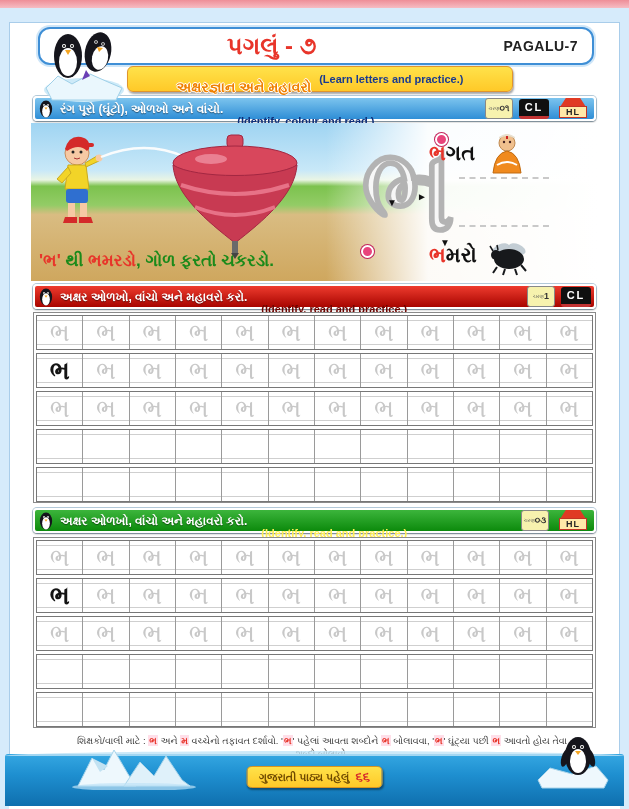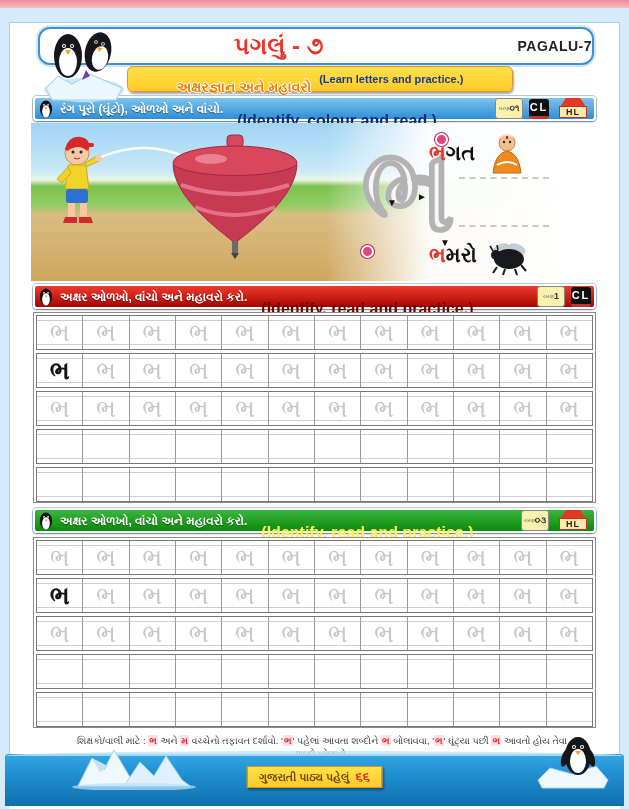--- a/index.html
+++ b/index.html
@@ -13,53 +13,53 @@
   .edge-blue.l{top:8px;left:0;bottom:0;width:9px;}
   .edge-blue.r{top:8px;right:0;bottom:0;width:9px;}
   .inner-line{position:absolute;top:22px;left:9px;right:9px;bottom:3px;
      border:1px solid #a9cdea;pointer-events:none;}
 
   
   .header-box{position:absolute;top:27px;left:38px;width:552px;height:34px;
      background:#fff;border:2px solid #3f8fd6;border-radius:12px;
      box-shadow:0 0 0 2px #cfe6f8;display:flex;align-items:center;}
   .title-gu{flex:1;text-align:center;color:#e8352a;font-size:24px;font-weight:bold;}
-  .title-en{color:#222;font-size:14px;font-weight:bold;letter-spacing:.5px;}
+  .title-en{color:#222;font-size:14px;font-weight:bold;padding-right:14px;letter-spacing:.5px;}
   .header-penguins{position:absolute;top:18px;left:42px;width:84px;height:86px;z-index:5;}
 
   
   .banner{position:absolute;top:66px;left:127px;width:384px;height:24px;
      background:linear-gradient(180deg,#ffe24a,#ffc928);border:1px solid #e0952c;
      border-radius:6px;box-shadow:1px 2px 2px rgba(0,0,0,.35);
      display:flex;align-items:center;justify-content:center;gap:8px;}
   .banner-gu{color:#f08000;font-size:14px;font-weight:bold;
      text-shadow:-1px 0 #fff,1px 0 #fff,0 -1px #fff,0 1px #fff;margin-top:16px;}
   .banner-en{color:#1a3b8f;font-size:11px;font-weight:bold;}
 
   
   .inst-bar{position:absolute;left:33px;width:563px;height:25px;border:2px solid #fff;
      border-radius:4px;box-shadow:0 1px 2px rgba(0,0,0,.4),0 0 0 1px #b7cede;
      display:flex;align-items:center;padding:0 3px;gap:6px;box-sizing:border-box;}
   .inst-bar.blue{top:96px;background:linear-gradient(180deg,#7cc4ee,#2f8ed6);}
   .inst-bar.red{top:284px;background:linear-gradient(180deg,#ee3b2e,#a80500);}
   .inst-bar.green{top:508px;background:linear-gradient(180deg,#3cb53c,#0c8a0c);}
   .inst-gu{color:#fff;font-size:12px;font-weight:bold;text-shadow:0 1px 1px rgba(0,0,0,.45);}
-  .inst-en{font-size:16px;font-weight:bold;margin-left:8px;margin-top:24px;}
+  .inst-en{font-size:11px;font-weight:bold;margin-left:8px;margin-top:24px;}
   .inst-bar.blue .inst-en{color:#0d2f7a;}
   .inst-bar.red .inst-en{color:#6e0400;}
   .inst-bar.green .inst-en{color:#ffee55;}
   .bar-spacer{flex:1;}
   .penguin-sm{width:16px;height:20px;flex:0 0 auto;}
 
   .step-badge{width:26px;height:19px;background:#f7f2ae;border:1px solid #888;
      border-radius:3px;display:flex;flex-direction:row;align-items:center;
      justify-content:center;line-height:1;flex:0 0 auto;}
   .step-label{font-size:5px;color:#555;}
   .step-no{font-size:9px;font-weight:bold;color:#333;}
-  .cl-badge{width:20px;height:17px;background:#101010;border-radius:3px;color:#fff;
+  .cl-badge{width:30px;height:17px;background:#101010;border-radius:3px;color:#fff;
      font-size:11px;font-weight:bold;letter-spacing:2px;display:flex;align-items:center;
      justify-content:center;border-bottom:3px solid #c23333;flex:0 0 auto;}
   .hl-badge{position:relative;width:36px;height:21px;flex:0 0 auto;}
   .hl-roof{position:absolute;top:0;left:0;width:36px;height:9px;background:#e03a24;
      clip-path:polygon(14% 100%,30% 0,70% 0,86% 100%,100% 100%,0 100%);border-radius:2px;}
   .hl-body{position:absolute;top:8px;left:4px;width:28px;height:12px;background:#ffe9a8;
      border:1px solid #c23324;display:flex;align-items:center;justify-content:center;
      font-size:9px;font-weight:bold;color:#222;letter-spacing:1px;box-sizing:border-box;}
 
   
@@ -110,21 +110,21 @@
   .note .part-red{background:#ffdfe9;font-weight:bold;padding:0 1px;}
   .ocean{position:absolute;left:5px;right:5px;bottom:3px;height:52px;
      background:linear-gradient(180deg,#35a7e2 0%,#1e8fd0 40%,#0f6fae 100%);
      border-radius:3px 3px 0 0;}
   .ocean-foam{position:absolute;top:-3px;left:0;right:0;height:5px;background:#bfe3f6;
      border-radius:50% 50% 0 0/100% 100% 0 0;opacity:.8;}
   .icebergs-left{position:absolute;left:70px;top:740px;width:145px;height:50px;z-index:3;}
   .penguin-right{position:absolute;left:534px;top:728px;width:76px;height:64px;z-index:3;}
   .book-badge{position:absolute;left:50%;top:766px;transform:translateX(-50%);z-index:4;
      background:linear-gradient(180deg,#ffe24a,#ffc928);border:1px solid #d89420;
-     border-radius:0;padding:2px 12px;box-shadow:1px 2px 2px rgba(0,0,0,.4);
+     border-radius:5px;padding:2px 12px;box-shadow:1px 2px 2px rgba(0,0,0,.4);
      display:flex;align-items:center;gap:6px;white-space:nowrap;}
   .book-label{font-size:11px;font-weight:bold;color:#6e4a00;}
   .book-page{font-size:13px;font-weight:bold;color:#d4232a;}
 </style>
 </head>
 <body>
 
 <div class="page">
   <div class="edge-top-pink"></div>
   <div class="edge-blue t"></div>
@@ -253,20 +253,21 @@
           <ellipse cx="14" cy="16" rx="9" ry="5" fill="#b9c4cc" opacity=".85" transform="rotate(-24 14 16)"></ellipse>
           <ellipse cx="30" cy="16" rx="9" ry="5" fill="#b9c4cc" opacity=".85" transform="rotate(24 30 16)"></ellipse>
           <ellipse cx="22" cy="26" rx="15" ry="10" fill="#17191c"></ellipse>
           <circle cx="9" cy="22" r="5" fill="#17191c"></circle>
           <path d="M10 34 L6 40 M18 36 L16 42 M28 36 L30 42 M34 32 L39 38" stroke="#17191c" stroke-width="2"></path>
           <path d="M6 18 L3 13 M11 17 L10 12" stroke="#17191c" stroke-width="1.5"></path>
         </svg>
       </div>
     </div>
 
+    <div class="caption"><span class="part-red">'ભ'</span><span class="part-green"> થી </span><span class="part-red">ભમરડો</span><span class="part-green">, ગોળ ફરતો ચકરડો.</span></div>
   </div>
 
   <div class="inst-bar red">
     <svg class="penguin-sm" viewBox="0 0 20 26">
       <ellipse cx="10" cy="13" rx="8" ry="11" fill="#15151c"></ellipse>
       <ellipse cx="10" cy="16" rx="5" ry="8" fill="#fff"></ellipse>
       <circle cx="7.5" cy="8" r="1.4" fill="#fff"></circle>
         <circle cx="12.5" cy="8" r="1.4" fill="#fff"></circle>
       <circle cx="7.5" cy="8" r="0.7" fill="#000"></circle>
         <circle cx="12.5" cy="8" r="0.7" fill="#000"></circle>

